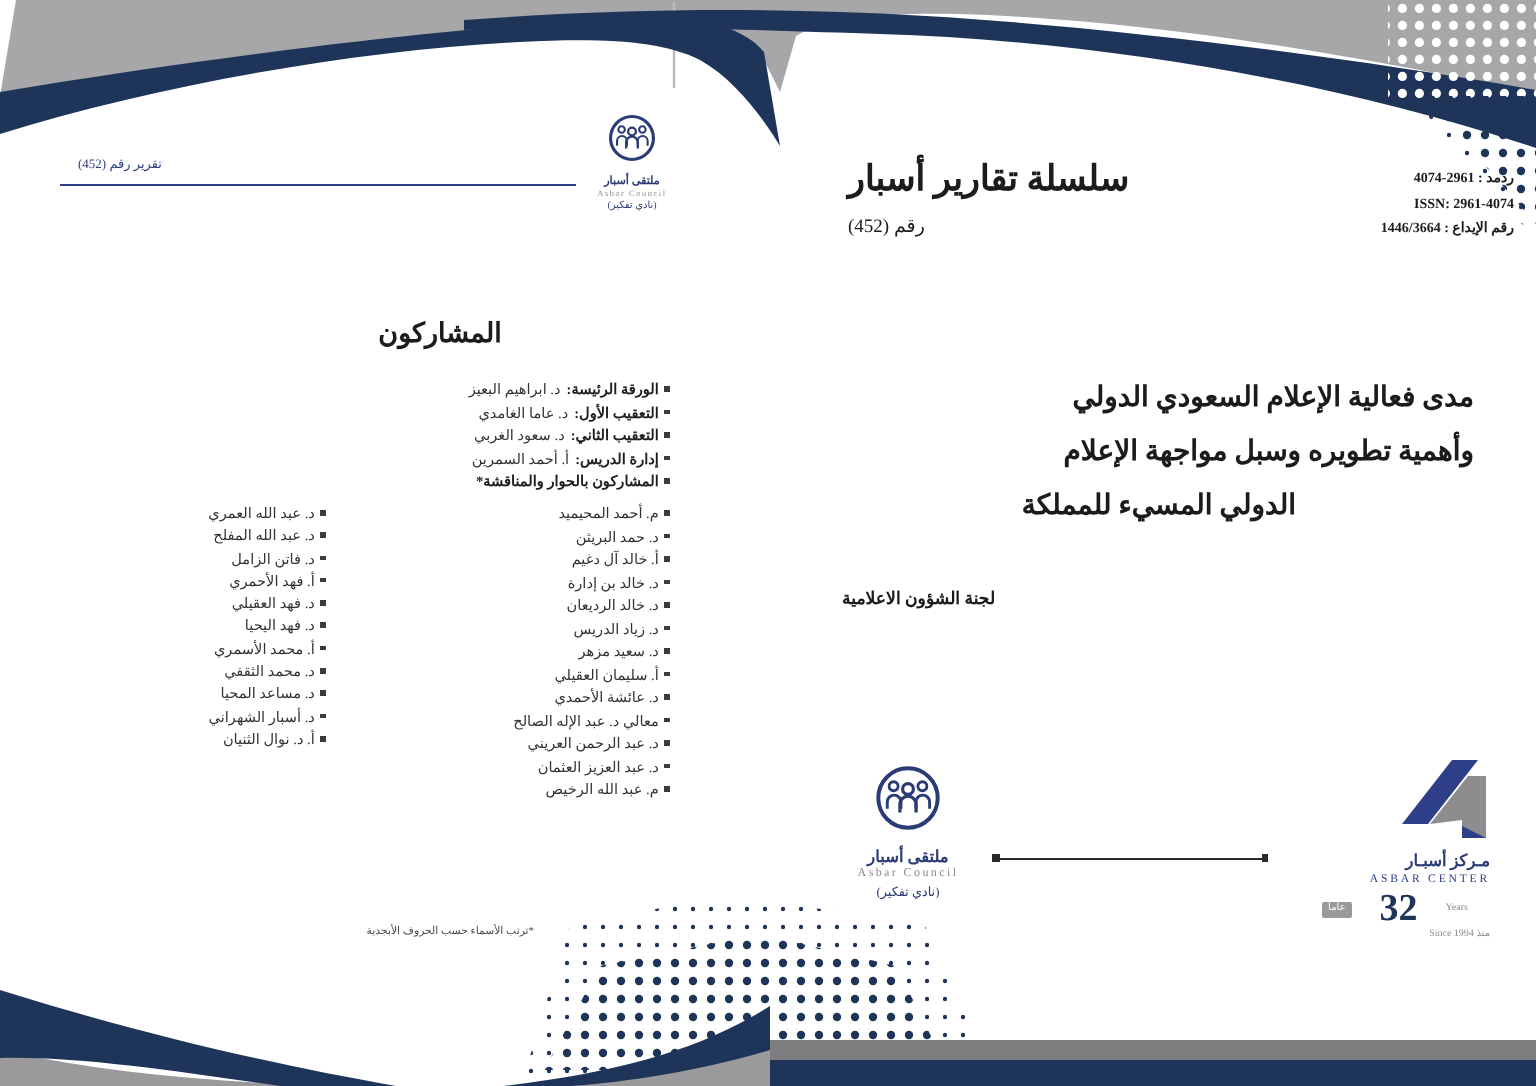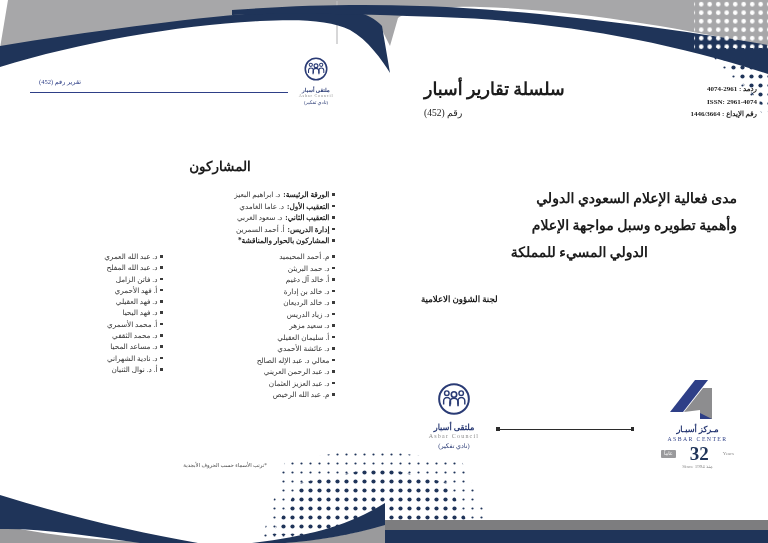--- a/index.html
+++ b/index.html
@@ -41,21 +41,21 @@
   .committee{left:421px;top:294px;font-size:8.6px;font-weight:bold;color:#1b1b1b;direction:rtl;}
 
   
   .council{left:406px;top:381px;width:96px;text-align:center;line-height:1.2;}
   .council .ar{font-size:8.2px;font-weight:bold;color:#2a3b75;margin-top:2px;}
   .council .en{font-size:6px;color:#8a8a8a;letter-spacing:1.2px;}
   .council .tg{font-size:6.4px;color:#2a3b75;margin-top:2px;}
   .connector{left:496px;top:426px;width:138px;height:6px;display:flex;align-items:center;}
   .connector .ln{flex:1;height:1px;background:#2b2b2b;}
   .connector .sq{width:3.5px;height:3.5px;background:#2b2b2b;}
-  .center-logo{left:650px;top:377px;width:95px;text-align:center;line-height:1.15;}
+  .center-logo{left:650px;top:377px;width:95px;text-align:right;line-height:1.15;}
   .center-logo .ar{font-size:8.2px;font-weight:bold;color:#2a3b75;}
   .center-logo .en{font-size:5.8px;color:#2e3f87;letter-spacing:1.4px;margin-top:1px;}
   .years-row{display:flex;justify-content:center;align-items:center;gap:14px;margin-top:2px;}
   .years-chip{background:#9a9a9c;color:#fff;font-size:5px;padding:1px 3px;border-radius:1px;}
   .years-num{font-size:19px;font-weight:bold;color:#1f3459;line-height:1;}
   .years-en{font-size:5px;color:#8a8a8a;}
   .since{font-size:5px;color:#8a8a8a;margin-top:1px;}
 </style>
 </head>
 <body>
@@ -232,21 +232,21 @@
     <div class="row">
         <span class="bullet"></span>
         <span>د. محمد الثقفي</span>
       </div>
     <div class="row">
         <span class="bullet"></span>
         <span>د. مساعد المحيا</span>
       </div>
     <div class="row">
         <span class="bullet"></span>
-        <span>د. نادية الشهراني</span>
+        <span>د. أسبار الشهراني</span>
       </div>
     <div class="row">
         <span class="bullet"></span>
         <span>أ. د. نوال الثنيان</span>
       </div>
   </div>
 
   <div class="abs footnote">*ترتب الأسماء حسب الحروف الأبجدية</div>
 
   <div class="abs issn">

